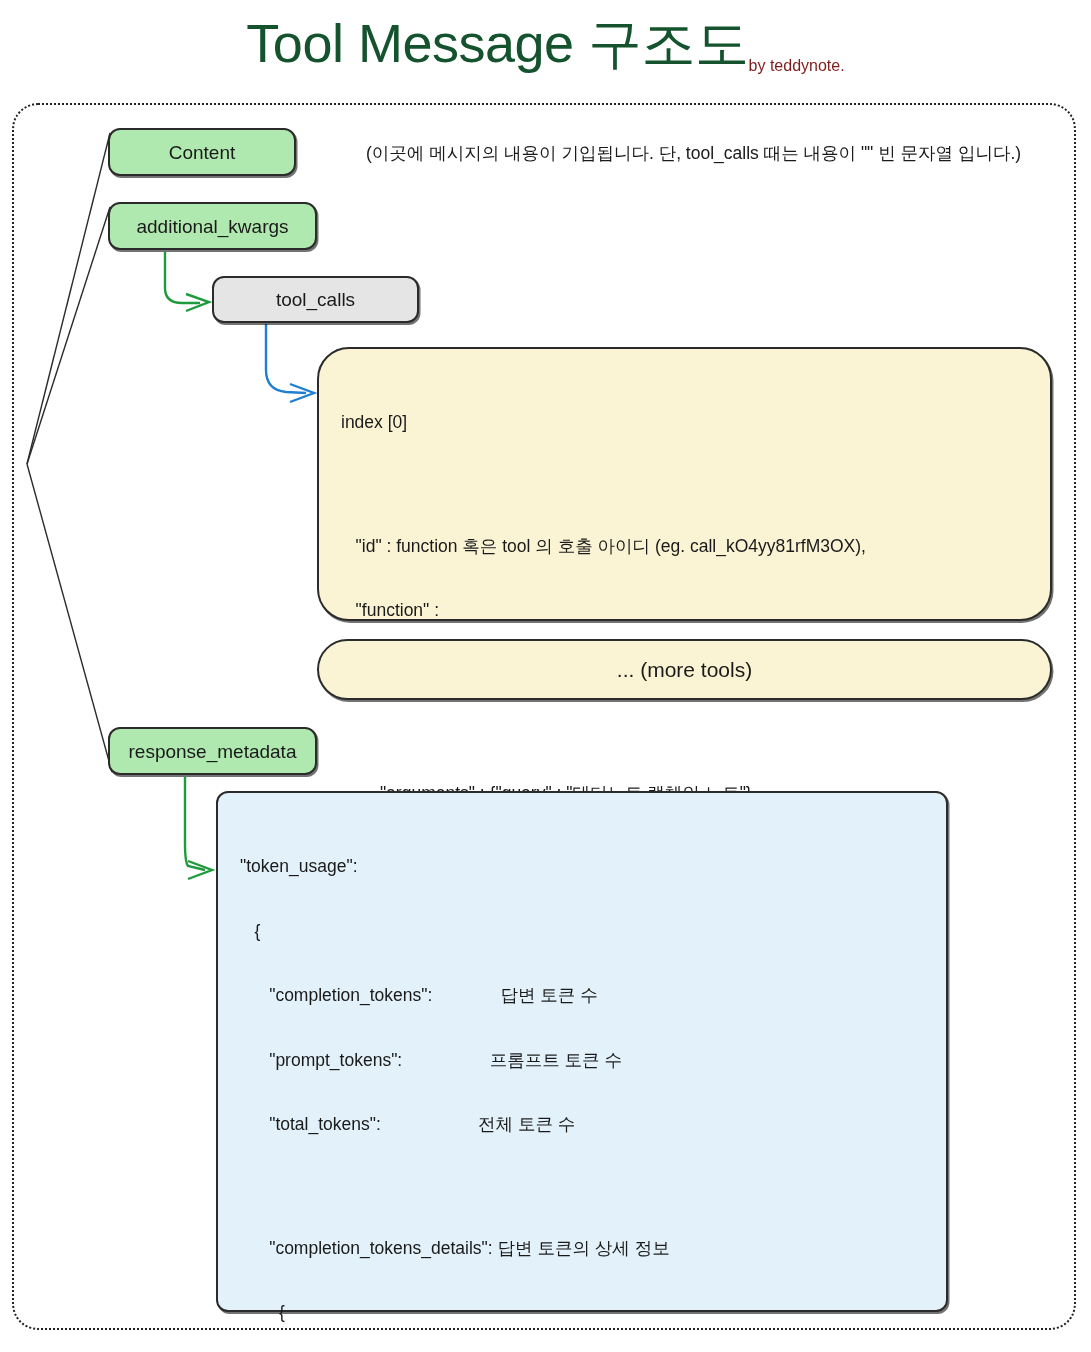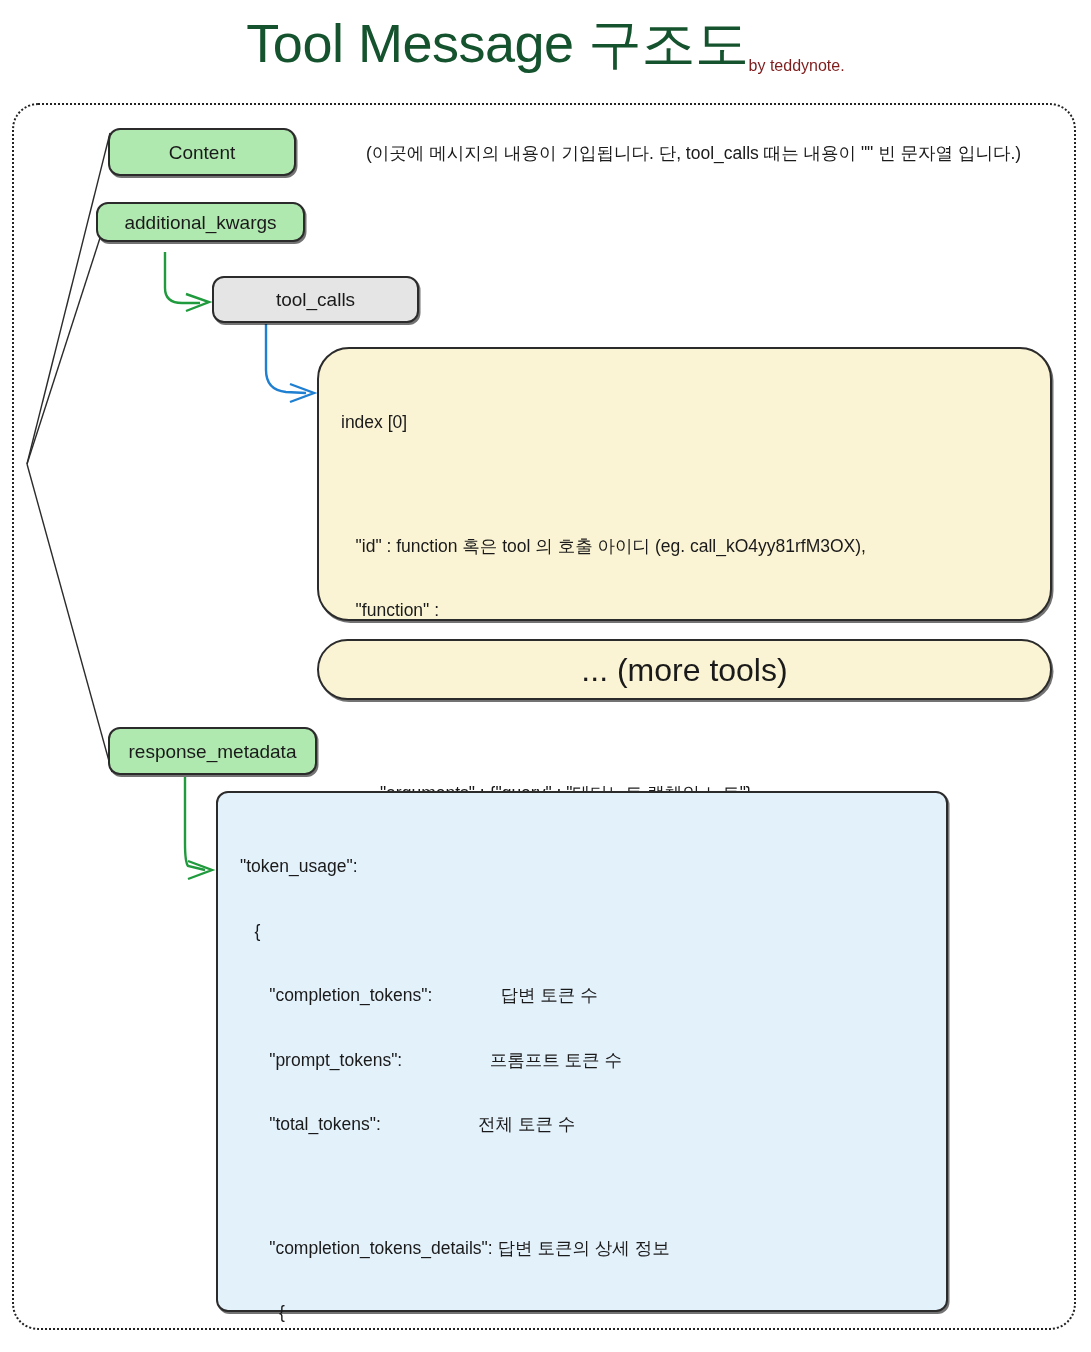--- a/index.html
+++ b/index.html
@@ -80,21 +80,21 @@
     font-size: 19px;
     line-height: 1;
   }
 
   
   #node-content {
     left: 108px; top: 128px; width: 188px; height: 48px;
     display: flex; align-items: center; justify-content: center;
   }
   #node-additional-kwargs {
-    left: 96px; top: 202px; width: 209px; height: 40px;
+    left: 108px; top: 202px; width: 209px; height: 48px;
     display: flex; align-items: center; justify-content: center;
   }
   #node-tool-calls {
     left: 212px; top: 276px; width: 207px; height: 47px;
     display: flex; align-items: center; justify-content: center;
   }
   #node-response-metadata {
     left: 108px; top: 727px; width: 209px; height: 48px;
     display: flex; align-items: center; justify-content: center;
   }
@@ -126,21 +126,21 @@
 
   .note-text {
     position: absolute;
     font-size: 17.5px;
     white-space: nowrap;
     color: #1a1a1a;
     margin-left: 20px;
   }
   #content-note { left: 346px; top: 141px; }
 
-  .more-label { font-size: 32px; }
+  .more-label { font-size: 21px; }
 
   svg.wires {
     position: absolute;
     left: 0; top: 0;
     width: 1091px; height: 1352px;
     pointer-events: none;
   }
 </style>
 </head>
 <body>

